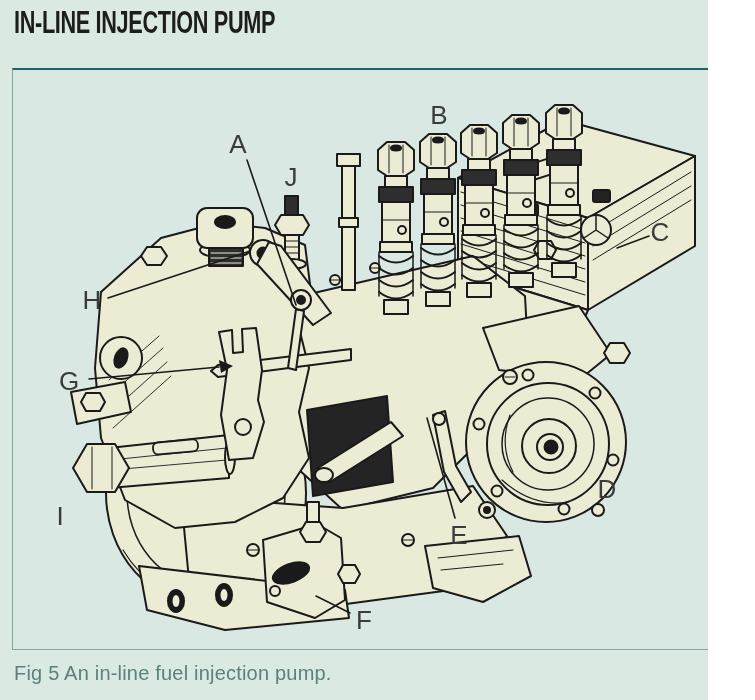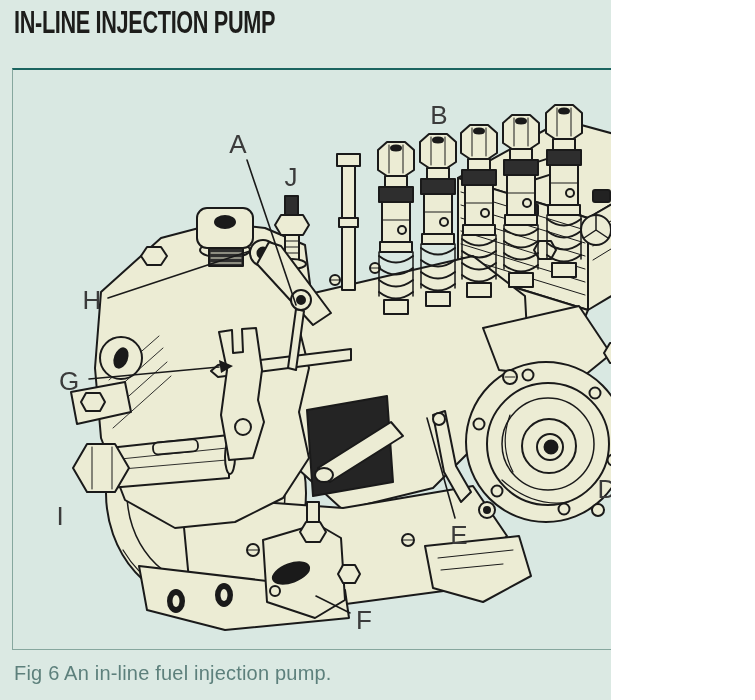--- a/index.html
+++ b/index.html
@@ -1,18 +1,18 @@
 <!DOCTYPE html>
 <html><head>
 <meta charset="utf-8">
 <style>
   html,body{margin:0;padding:0;}
   .page{
     position:relative;
-    width:611px;height:700px;
+    width:708px;height:700px;
     background:#dbe9e3;
     font-family:"Liberation Sans",sans-serif;
     overflow:hidden;
   }
   .page-title{
     position:absolute;left:14px;top:5px;
     font-size:31px;font-weight:bold;color:#1d1d1b;
     letter-spacing:-0.5px;white-space:nowrap;
     transform:scaleX(0.70);transform-origin:left top;
   }
@@ -235,15 +235,15 @@
     <div class="plabel" style="left:647px;top:162px">C</div>
     <div class="plabel" style="left:594px;top:419px">D</div>
     <div class="plabel" style="left:446px;top:465px">E</div>
     <div class="plabel" style="left:351px;top:550px">F</div>
     <div class="plabel" style="left:56px;top:311px">G</div>
     <div class="plabel" style="left:79px;top:230px">H</div>
     <div class="plabel" style="left:47px;top:446px">I</div>
     <div class="plabel" style="left:278px;top:107px">J</div>
   </div>
 
-  <div class="figure-caption">Fig 6 An in-line fuel injection pump.</div>
+  <div class="figure-caption">Fig 5 An in-line fuel injection pump.</div>
 
 </div>
 
 </body></html>

